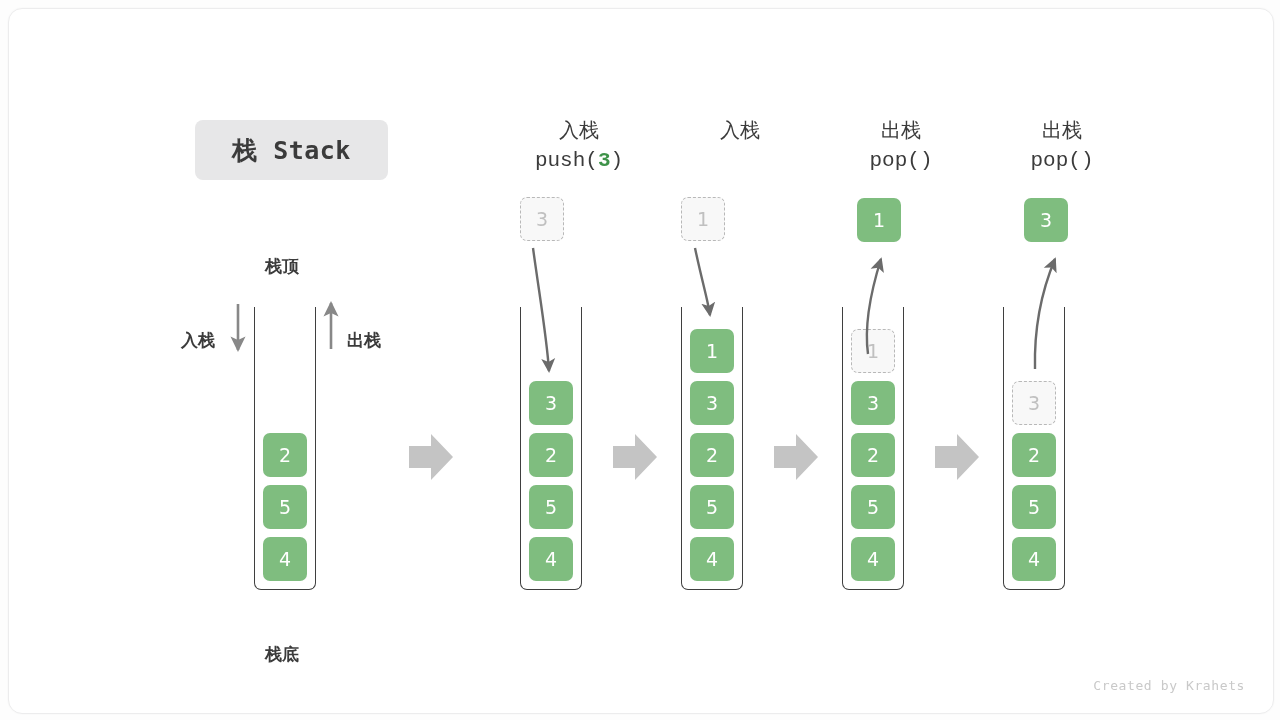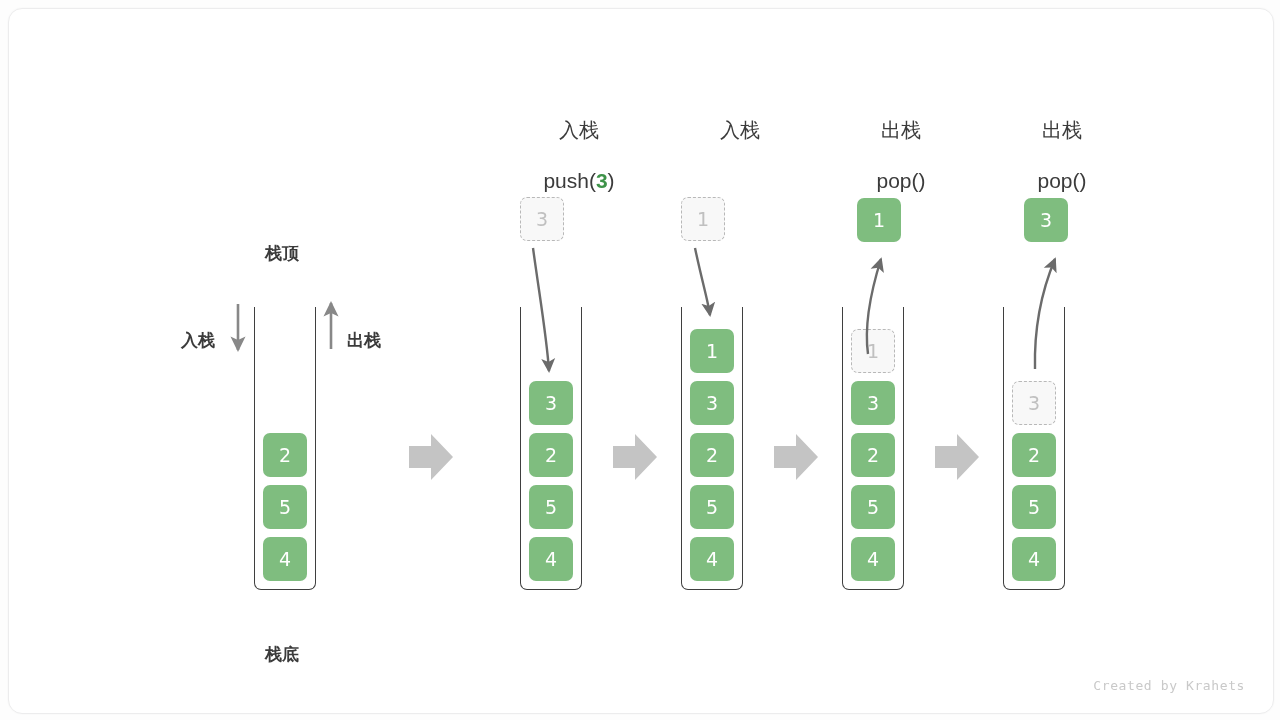--- a/index.html
+++ b/index.html
@@ -22,37 +22,37 @@
     display:flex;align-items:center;justify-content:center;
     font-family:"DejaVu Sans Mono","Liberation Mono",monospace;
     font-size:25px;font-weight:700;color:#3b3b3b;letter-spacing:0.5px;
   }
 
   
   .cn-label{
     position:absolute;font-size:17px;font-weight:700;color:#3b3b3b;
     font-family:"DejaVu Sans","Liberation Sans",sans-serif;white-space:nowrap;
   }
-  #top-label{left:256px;top:233px;text-align:right;}
+  #top-label{left:256px;top:246px;text-align:right;}
   #bottom-label{left:256px;top:634px;}
   #push-label{left:172px;top:320px;}
   #pop-label{left:338px;top:320px;}
 
   
   .col-header{
     position:absolute;top:106px;width:170px;text-align:center;
     color:#3b3b3b;line-height:1.5;
   }
   .col-header .cn{
     display:block;font-size:20px;font-weight:400;
     font-family:"DejaVu Sans","Liberation Sans",sans-serif;
   }
   .col-header .code{
-    display:block;font-size:21px;margin-top:20px;
-    font-family:Liberation Sans, sans-serif;
+    display:block;font-size:21px;margin-top:0;
+    font-family:Liberation Mono, monospace;
   }
   .col-header .code .arg{color:#3e9349;font-weight:700;}
 
   
   .stack{
     position:absolute;width:62px;
     border-left:1.6px solid #3f3f3f;
     border-right:1.6px solid #3f3f3f;
     border-bottom:1.6px solid #3f3f3f;
     border-top:none;
@@ -90,20 +90,21 @@
     position:absolute;right:28px;bottom:20px;
     font-family:"DejaVu Sans Mono","Liberation Mono",monospace;
     font-size:13px;color:#c9c9c9;letter-spacing:0.6px;
   }
 </style>
 </head>
 <body>
 
 <div class="card">
 
+  <div class="title-badge">栈 Stack</div>
 
   <div class="cn-label" id="top-label">栈顶</div>
   <div class="cn-label" id="bottom-label">栈底</div>
   <div class="cn-label" id="push-label">入栈</div>
   <div class="cn-label" id="pop-label">出栈</div>
 
   <div class="col-header" style="left:485px;">
     <span class="cn">入栈</span>
     <span class="code"><span>push(</span><span class="arg">3</span><span>)</span></span>
   </div>

